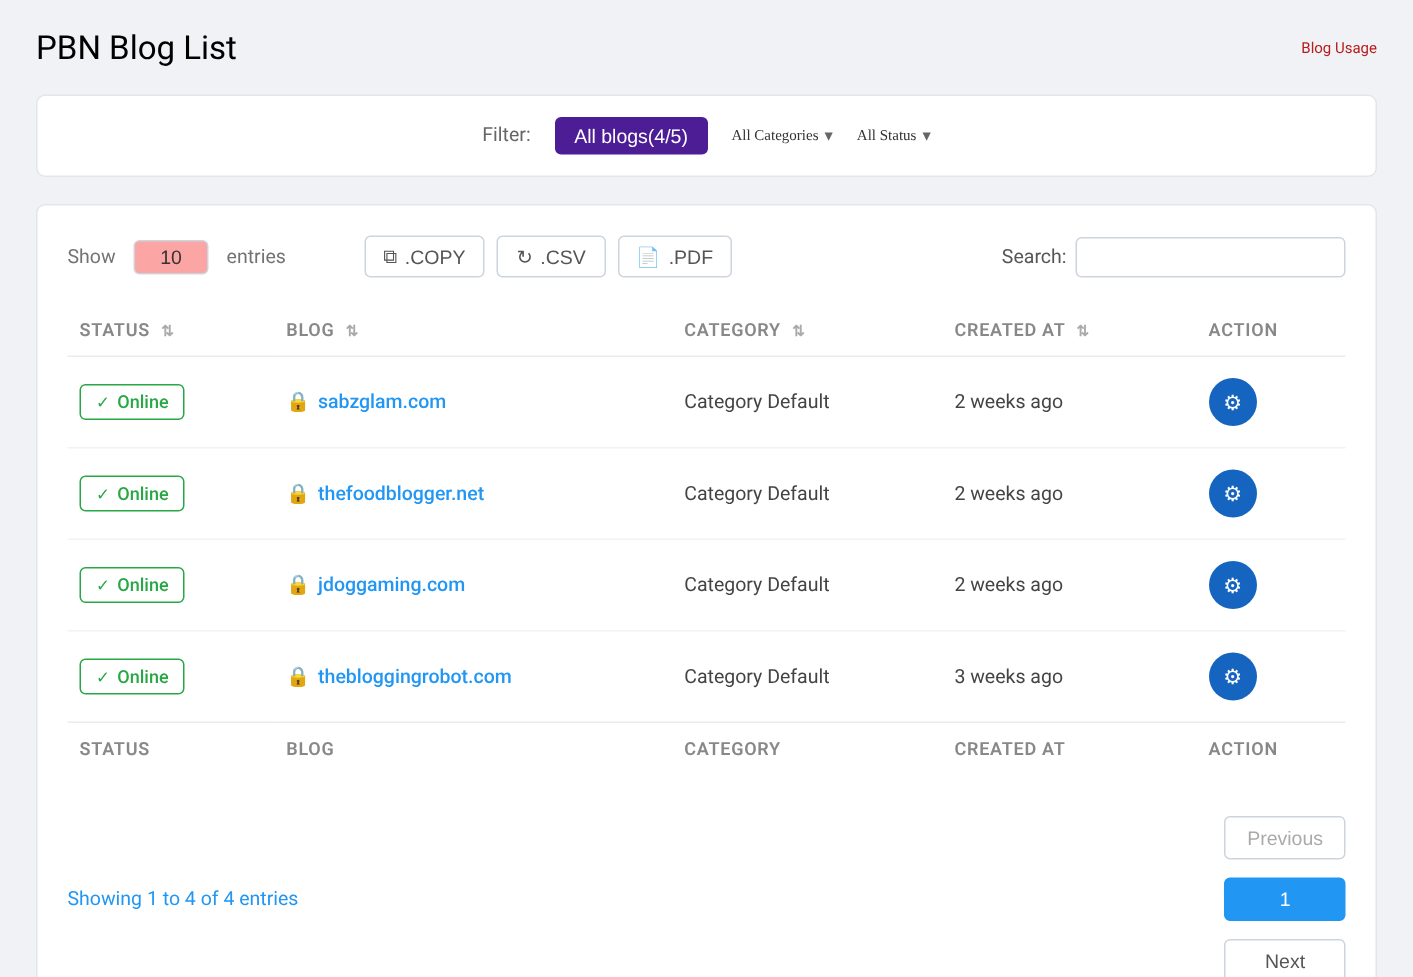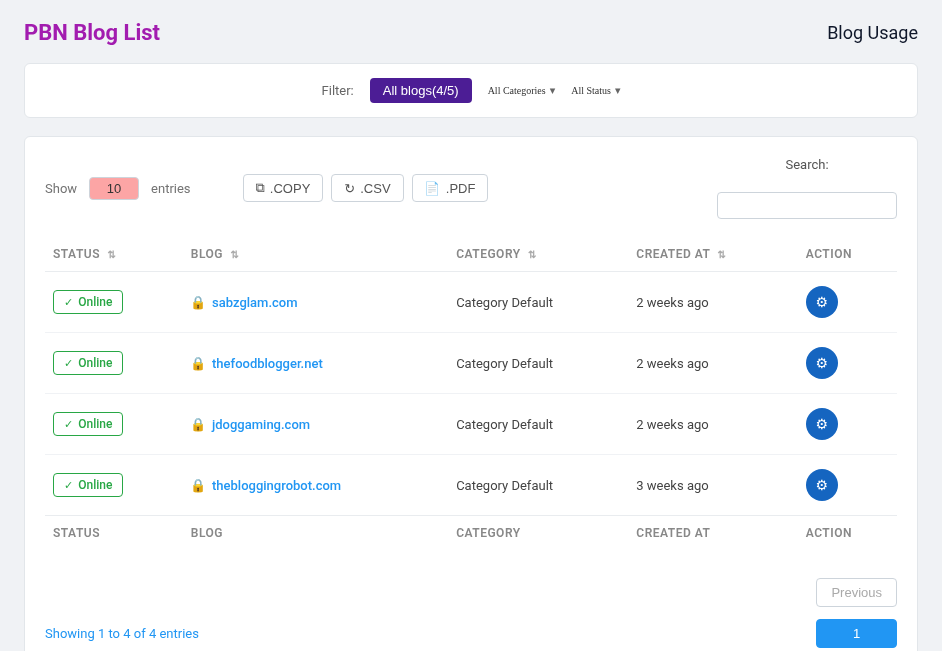--- a/index.html
+++ b/index.html
@@ -17,27 +17,27 @@
 
     .page-header {
       display: flex;
       justify-content: space-between;
       align-items: center;
       margin-bottom: 18px;
     }
 
     .page-title {
       font-size: 22px;
-      font-weight: 700;
-      color: #a21caf;
+      font-weight: 400;
+      color: #000000;
     }
 
     .header-link {
-      color: #0f172a;
-      font-size: 18px;
+      color: #b91c1c;
+      font-size: 10px;
       text-decoration: none;
       cursor: pointer;
     }
 
     .filter-bar {
       background: #fff;
       border: 1px solid #e2e6ea;
       border-radius: 6px;
       padding: 14px 20px;
       display: flex;
@@ -127,22 +127,21 @@
       cursor: pointer;
       display: flex;
       align-items: center;
       gap: 5px;
     }
 
     .search-area {
       margin-left: auto;
       display: flex;
       align-items: center;
-      gap: 20px;
-      flex-direction: column;
+      gap: 6px;
     }
 
     .search-label {
       color: #555;
       font-size: 13px;
     }
 
     .search-input {
       border: 1px solid #cdd4db;
       border-radius: 4px;

